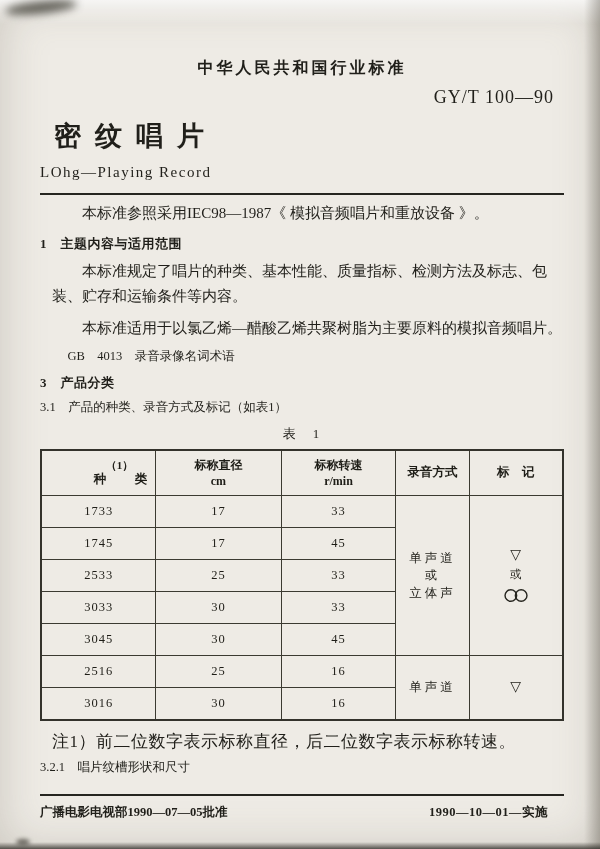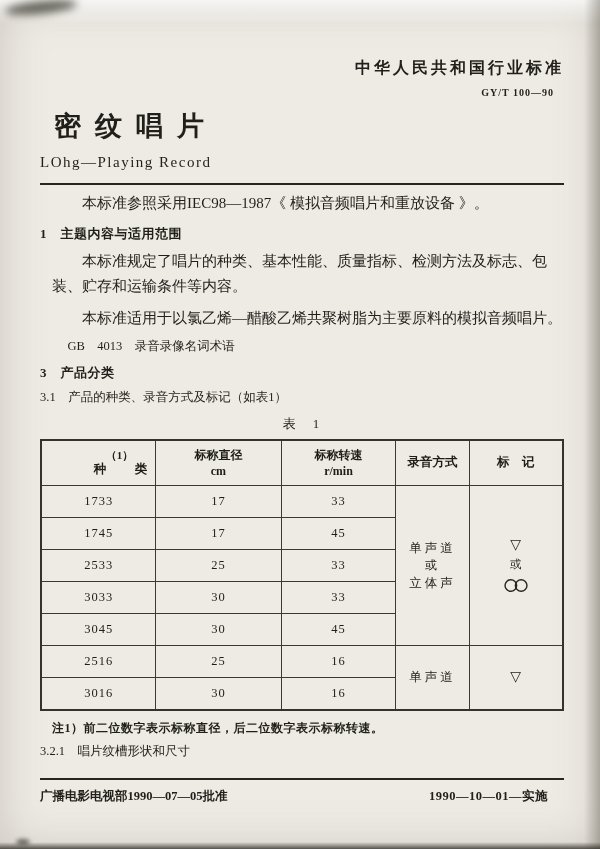--- a/index.html
+++ b/index.html
@@ -14,22 +14,22 @@
     box-shadow:inset 0 0 46px rgba(110,104,90,.28);
     padding:58px 36px 0 40px;box-sizing:border-box;
   }
   
   .shade-top{position:absolute;top:0;left:0;width:100%;height:24px;background:linear-gradient(to bottom,rgba(255,255,255,.75),rgba(255,255,255,0));pointer-events:none}
   .smudge{position:absolute;top:1px;left:5px;width:72px;height:13px;background:#45433a;border-radius:50%;filter:blur(4px);opacity:.8;transform:rotate(-6deg)}
   .shade-right{position:absolute;top:0;right:0;width:16px;height:100%;background:linear-gradient(to left,rgba(88,83,72,.38),rgba(88,83,72,0))}
   .streak-bottom{position:absolute;bottom:0;left:0;width:100%;height:7px;background:linear-gradient(to top,rgba(40,38,32,.75),rgba(40,38,32,0))}
   .blob-bl{position:absolute;bottom:4px;left:16px;width:14px;height:6px;background:#37352d;border-radius:50%;filter:blur(2px);opacity:.7}
 
-  .std-header{text-align:right;font-size:16px;font-weight:bold;letter-spacing:3px}
-  .doc-code{text-align:right;font-size:10px;font-weight:bold;letter-spacing:1px;margin:8px 10px 0 0}
+  .std-header{text-align:center;font-size:16px;font-weight:bold;letter-spacing:3px}
+  .doc-code{text-align:right;font-size:18px;font-weight:normal;letter-spacing:1px;margin:8px 10px 0 0}
   .doc-title{text-align:left;font-size:27px;font-weight:bold;letter-spacing:14px;padding-left:14px;margin-top:10px}
   .doc-subtitle{font-size:15px;letter-spacing:1.5px;margin-top:10px}
   .rule{border:none;border-top:2.5px solid #262520;margin:12px 0 0 0}
 
   .para{font-size:15px;line-height:1.68;text-indent:2em;margin:6px 0 0 12px}
   .heading{font-size:13px;font-weight:bold;letter-spacing:.5px;margin:9px 0 2px 0}
   .plain-line{font-size:12.5px;margin:7px 0 0 0}
   .gb-line{padding-left:2.2em}
 
   .table-caption{text-align:center;font-size:13px;letter-spacing:2px;margin:9px 0 6px 0}
@@ -41,21 +41,21 @@
   .th-sup{text-align:right;padding-right:22px;font-size:11px;font-weight:bold;line-height:1.2}
   .th-type{text-align:right;padding-left:18px;letter-spacing:8px;line-height:1.2}
   .th-2line{line-height:1.35;font-size:12px}
   .merge-cell{vertical-align:middle}
   .mode-line{letter-spacing:3px;line-height:1.45;font-size:12.5px}
   .mode-or{font-size:12px;line-height:1.4}
   .mark-cell-inner{display:flex;flex-direction:column;align-items:center;gap:7px}
   .tri{font-size:14px;line-height:1}
   .or-small{font-size:11.5px;line-height:1}
 
-  .note{font-size:12px;font-weight:bold;letter-spacing:.5px;margin:9px 0 0 12px}
+  .note{font-size:17px;font-weight:normal;letter-spacing:.5px;margin:9px 0 0 12px}
 
   .sec32{margin-top:24px}
   .sec321{margin-top:6px}
 
   .footer-rule{border:none;border-top:2.5px solid #262520;margin:18px 0 0 0}
   .footer{display:flex;justify-content:space-between;align-items:baseline;margin-top:8px;font-size:12.5px;font-weight:bold}
   .footer-right{margin-right:16px;letter-spacing:.5px}
 </style>
 </head>
 <body>

